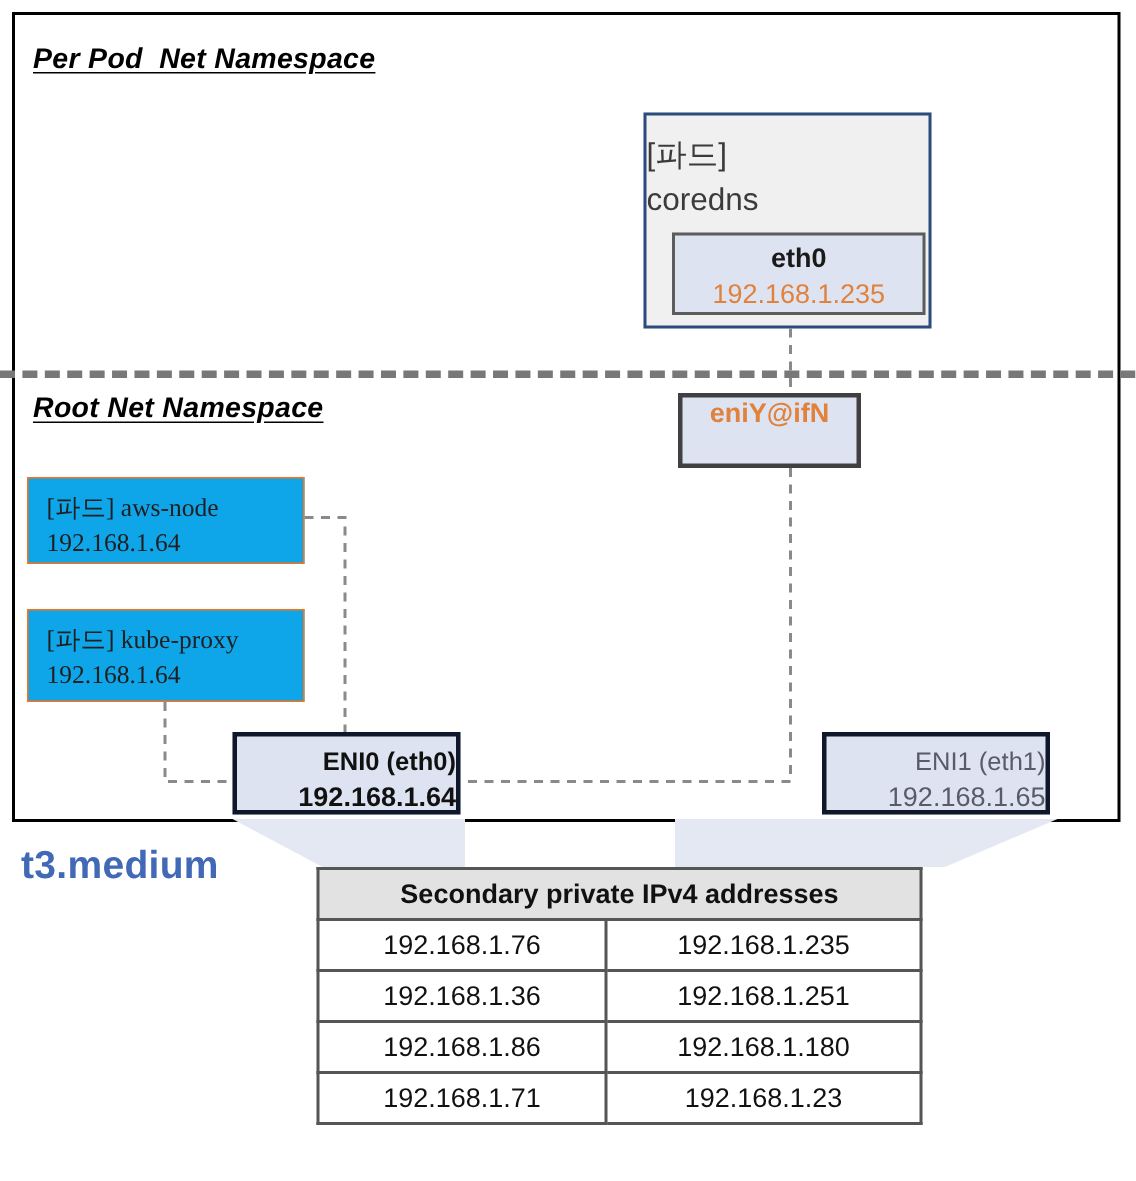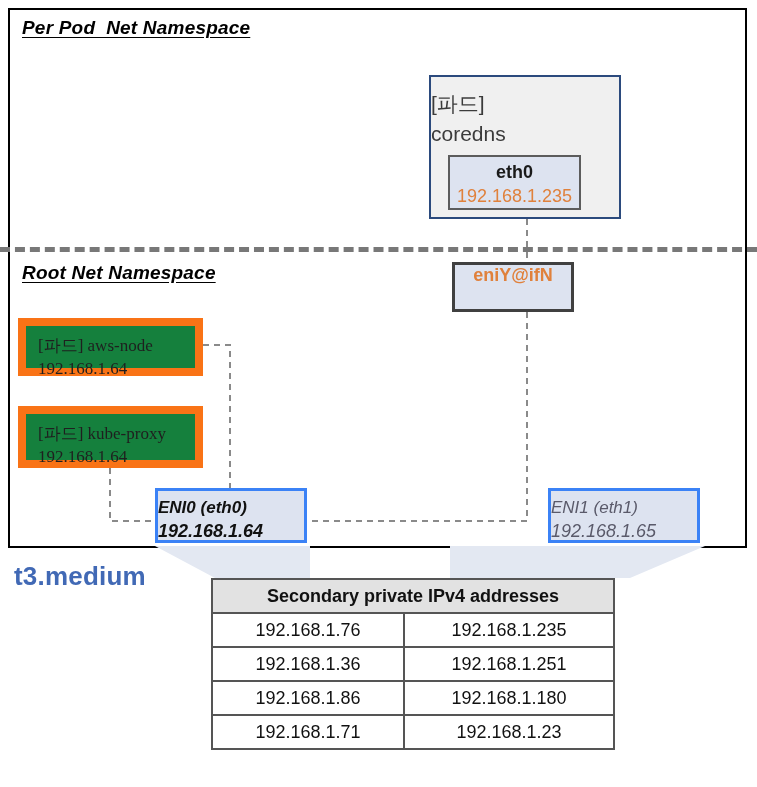--- a/index.html
+++ b/index.html
@@ -15,67 +15,67 @@
     position:absolute;left:8px;top:8px;width:739px;height:540px;
     border:2px solid #000000;box-sizing:border-box;background:#ffffff;
   }
 
   
   .ns-title{
     position:absolute;font-style:italic;font-weight:bold;
     font-size:19px;color:#000;text-decoration:underline;
     text-underline-offset:3px;white-space:pre;letter-spacing:.2px;
   }
-  #ns-pod{left:22px;top:17px;}
+  #ns-pod{left:22px;top:29px;}
   #ns-root{left:22px;top:262px;}
 
   
   .divider{
     position:absolute;left:0px;top:247px;width:757px;height:0;
     border-top:5px dashed #787878;
   }
 
   
   .pod-box{
     position:absolute;left:429px;top:75px;width:192px;height:144px;
     border:2px solid #2b4a7d;background:#f0f0f0;box-sizing:border-box;
   }
   .pod-title{
     position:absolute;left:0;right:0;top:12px;text-align:left;
     font-size:21px;color:#3b3b3b;line-height:30px;
   }
   .eth-box{
-    position:absolute;left:17px;top:78px;width:133px;height:55px;
+    position:absolute;left:17px;top:78px;width:169px;height:55px;
     border:2px solid #5c5c5c;background:#dde3f0;box-sizing:border-box;
     text-align:center;
   }
   .eth-name{font-size:18px;font-weight:bold;color:#1a1a1a;line-height:24px;margin-top:3px;}
   .eth-ip{font-size:18px;color:#e0813c;line-height:24px;}
 
   
   .eni-if-box{
     position:absolute;left:452px;top:262px;width:122px;height:50px;
     border:3px solid #404040;background:#dde3f0;box-sizing:border-box;
     display:flex;align-items:flex-start;justify-content:center;
   }
   .eni-if-label{font-size:18px;font-weight:bold;color:#e0813c;}
 
   
   .serif-pod{
-    position:absolute;border:8px solid #f97316;background:#15803d;
+    position:absolute;border:1px solid #f97316;background:#0ea5e9;
     box-sizing:border-box;font-family:"Liberation Serif","DejaVu Serif",serif;
     font-size:17px;color:#1f1f1f;padding:8px 0 0 12px;line-height:23px;
   }
   #pod-aws{left:18px;top:318px;width:185px;height:58px;}
   #pod-kube{left:18px;top:406px;width:185px;height:62px;}
 
   
   .eni-box{
-    position:absolute;border:3px solid #3b82f6;background:#dde3f0;
-    box-sizing:border-box;text-align:left;padding-top:5px;font-style:italic;
+    position:absolute;border:3px solid #0f172a;background:#dde3f0;
+    box-sizing:border-box;text-align:right;padding-top:5px;
   }
   #eni0{left:155px;top:488px;width:152px;height:55px;}
   #eni1{left:548px;top:488px;width:152px;height:55px;}
   .eni-l1{font-size:17px;line-height:23px;}
   .eni-l2{font-size:18px;line-height:24px;}
   #eni0 .eni-l1,#eni0 .eni-l2{font-weight:bold;color:#111;}
   #eni1 .eni-l1,#eni1 .eni-l2{font-weight:normal;color:#5a5a6a;}
 
   
   .instance-type{

